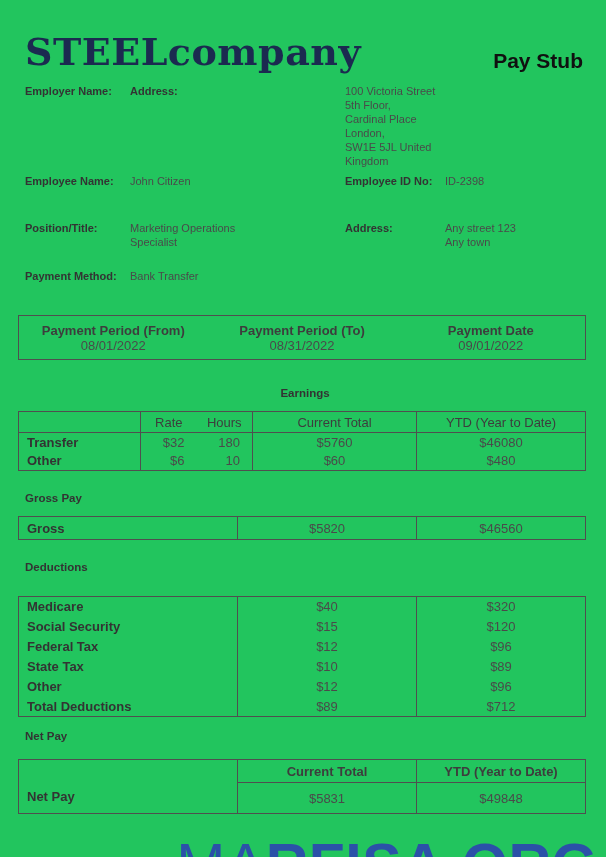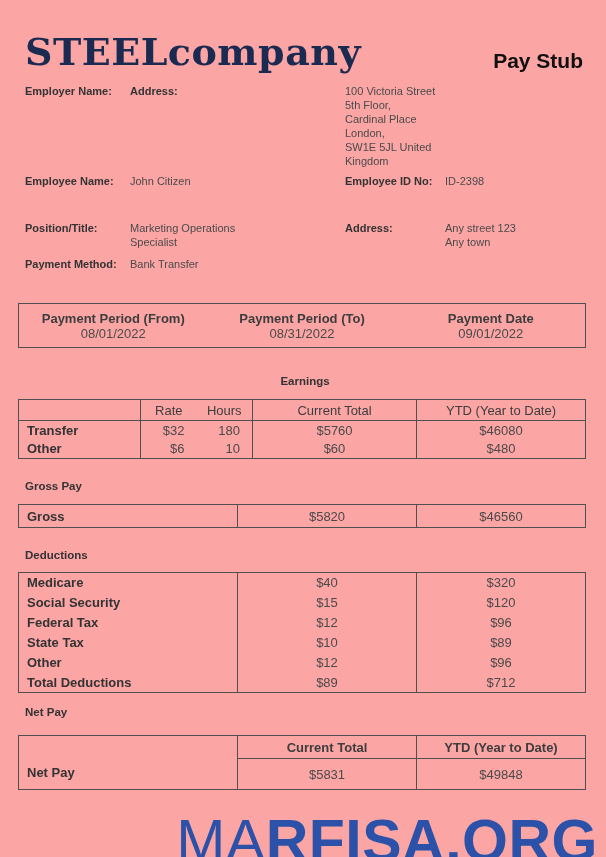--- a/index.html
+++ b/index.html
@@ -1,18 +1,18 @@
 <!DOCTYPE html>
 <html><head>
 <meta charset="utf-8">
 <style>
   * { margin:0; padding:0; box-sizing:border-box; }
   html,body { background:#e8e8e8; }
   .page {
-    width:606px; height:857px; background:#fca5a5; margin:0 auto;
+    width:606px; height:857px; background:#22c55e; margin:0 auto;
     font-family:"Liberation Sans", sans-serif; color:#3a3a3a;
     overflow:hidden; position:relative;
   }
   .content { padding:0 21px 0 18px; }
 
   
   .header { display:flex; justify-content:space-between; align-items:flex-end; margin-top:30px; }
   .logo {
     font-family:"DejaVu Serif", serif; font-weight:bold;
     font-size:38px; line-height:44px; color:#1b2a50; letter-spacing:0.5px;
@@ -20,21 +20,21 @@
   }
   .paystub-title { font-size:21px; font-weight:bold; color:#101010; line-height:26px; padding-right:2px; }
 
   
   .info { margin-top:10px; padding-left:7px; font-size:11px; line-height:14px; }
   .info-row { display:grid; grid-template-columns:105px 215px 100px 1fr; }
   .info-label { font-weight:bold; color:#333333; }
   .info-value { color:#4a4a4a; }
   .r1 { margin-bottom:6px; }
   .r2 { margin-bottom:33px; }
-  .r3 { margin-bottom:8px; }
+  .r3 { margin-bottom:20px; }
 
   
   table { border-collapse:collapse; table-layout:fixed; width:567px; }
   table, th, td { border:0; }
   .boxed { border:1px solid #4f4f4f; }
   td, th { font-size:13px; color:#3d3d3d; overflow:hidden; white-space:nowrap; }
   .vr { border-right:1px solid #4f4f4f; }
   .hb { border-bottom:1px solid #4f4f4f; }
   .lbl { font-weight:bold; text-align:left; padding-left:8px; color:#333333; }
   .ctr { text-align:center; }
@@ -51,21 +51,21 @@
   .h-ded { margin-top:21px; }
   .h-net { margin-top:13px; }
 
   .earn-table { margin-top:12px; }
   .earn-table .head th { height:21px; font-weight:normal; }
   .earn-table td { height:19px; }
 
   .gross-table { margin-top:12px; }
   .gross-table td { height:23px; }
 
-  .ded-table { margin-top:11px; }
+  .ded-table { margin-top:23px; }
   .ded-table td { height:20px; }
 
   .net-table { margin-top:17px; }
   .net-table .head th { height:23px; font-weight:bold; }
   .net-table td { height:31px; }
   .net-label { vertical-align:bottom; padding-bottom:9px; }
 
   
   .footer { margin-top:26px; display:flex; justify-content:flex-end; padding-right:8px; }
   .marfisa { text-align:center; }

